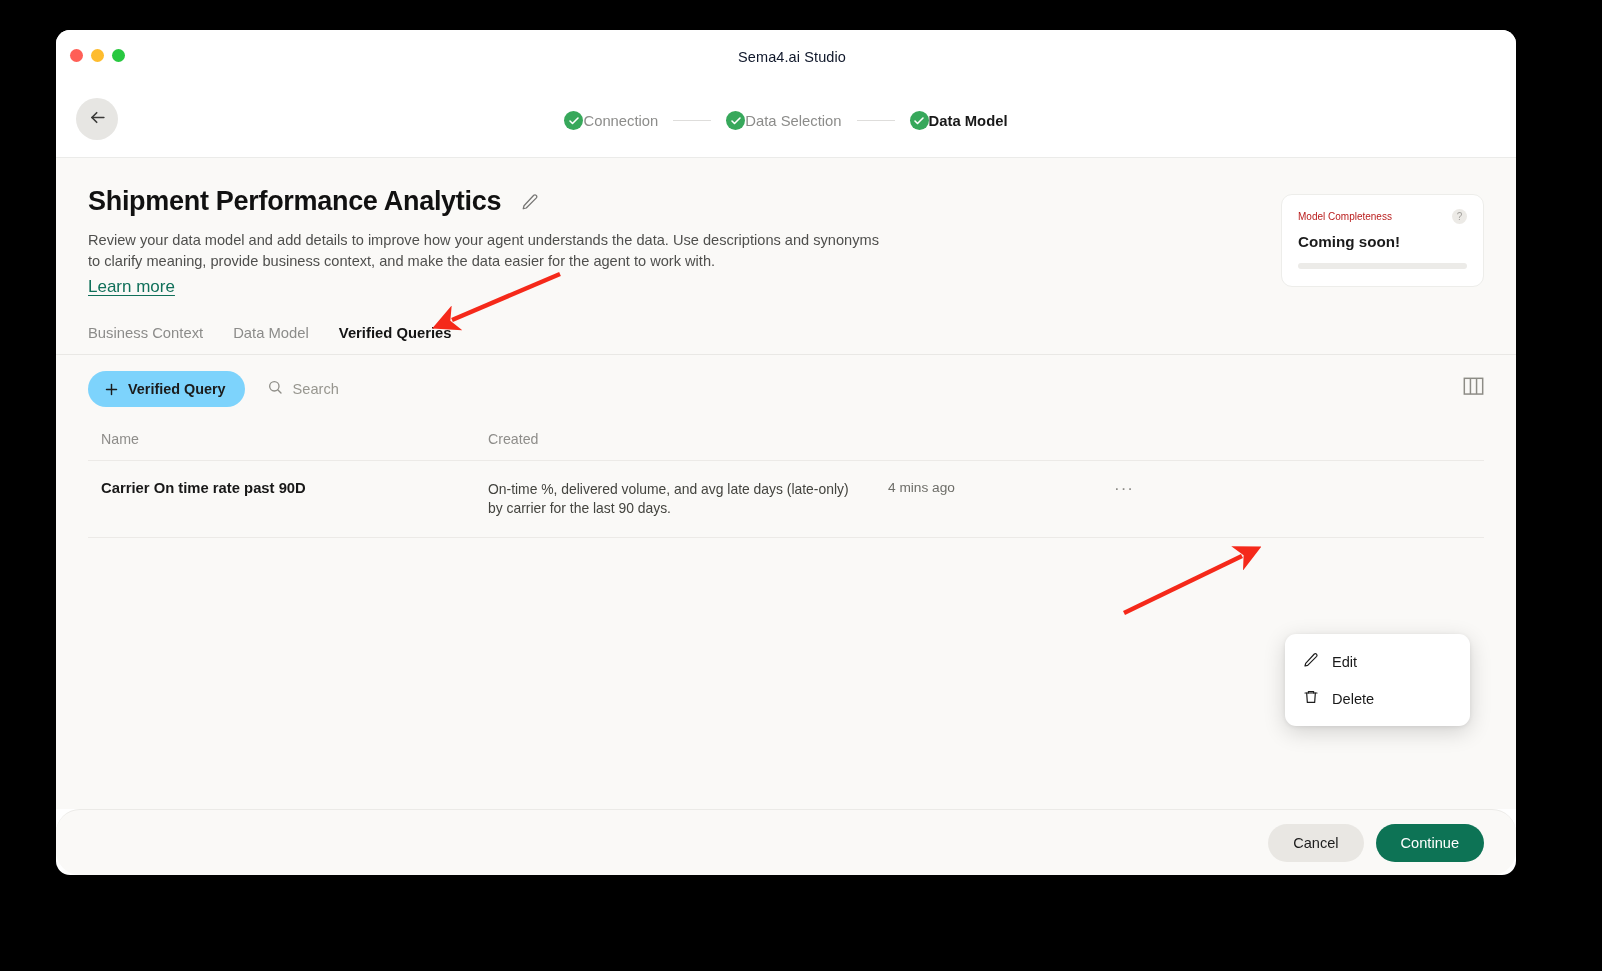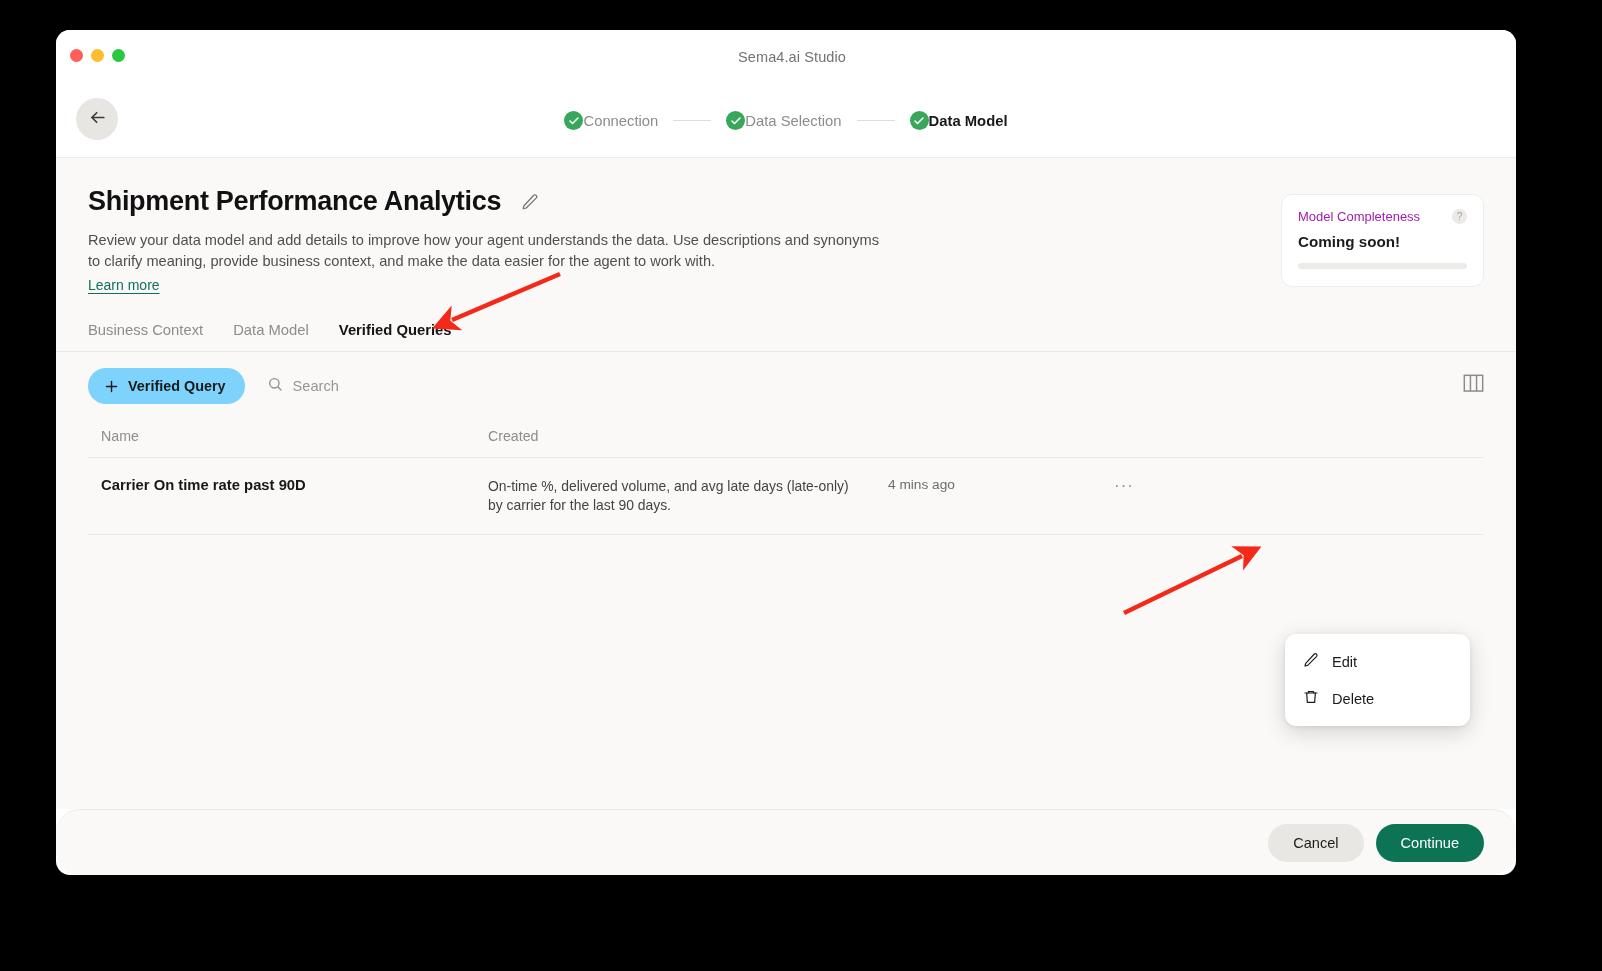--- a/index.html
+++ b/index.html
@@ -35,21 +35,21 @@
   }
   .light { width: 13px; height: 13px; border-radius: 50%; }
   .light.red { background: #ff5f57; }
   .light.yellow { background: #febc2e; }
   .light.green { background: #28c840; }
   .win-title {
     position: absolute;
     left: 12px; right: 0; top: 19px;
     text-align: center;
     font-size: 14.5px;
-    color: #737373;
+    color: #0f172a;
     letter-spacing: 0.1px;
   }
 
   
   .stepbar {
     position: relative;
     height: 74px;
     flex: 0 0 74px;
     background: #ffffff;
     border-bottom: 1px solid #ebebe9;
@@ -108,39 +108,39 @@
   .page-desc {
     margin-top: 13px;
     font-size: 14.6px;
     line-height: 21px;
     color: #4f4f4d;
     max-width: 800px;
   }
   .learn-more {
     display: inline-block;
     margin-top: 5px;
-    font-size: 14px;
+    font-size: 17px;
     color: #10705a;
     text-decoration: underline;
     text-underline-offset: 3px;
     cursor: pointer;
   }
 
   
   .completeness-card {
     position: absolute;
     right: 32px; top: 36px;
     width: 203px;
     background: #ffffff;
     border: 1px solid #ededea;
     border-radius: 11px;
     padding: 14px 16px 17px 16px;
   }
   .cc-head { display: flex; align-items: center; justify-content: space-between; }
-  .cc-title { font-size: 13px; color: #a21caf; }
+  .cc-title { font-size: 10px; color: #b91c1c; }
   .help-icon {
     width: 15px; height: 15px; border-radius: 50%;
     background: #eceae6; color: #a3a19d;
     font-size: 10px; line-height: 15px; text-align: center;
     cursor: pointer;
   }
   .cc-value { margin-top: 9px; font-size: 15.2px; font-weight: bold; color: #1b1b1b; }
   .cc-bar {
     margin-top: 13px;
     height: 6px; border-radius: 3px;

